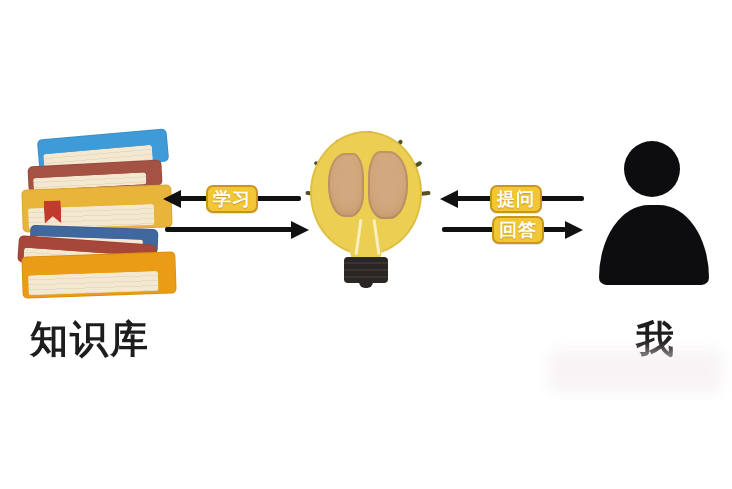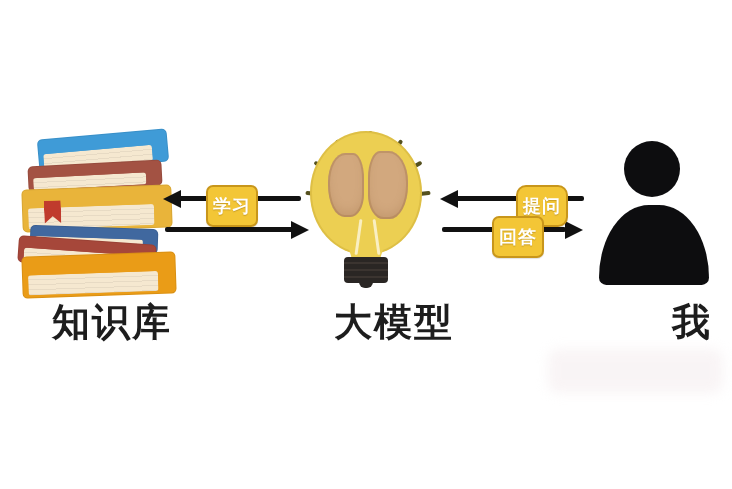--- a/index.html
+++ b/index.html
@@ -3,38 +3,38 @@
 <meta charset="utf-8">
 <style>
   html,body { margin:0; padding:0; background:#fff; }
   .stage {
     position:relative; width:732px; height:489px; background:#ffffff;
     overflow:hidden; font-family:"Liberation Sans", sans-serif;
   }
 
   
   .node-label {
-    position:absolute; text-align:right; font-size:38px; font-weight:bold;
-    color:#1d1d1d; letter-spacing:2px; line-height:1.1;
+    position:absolute; text-align:center; font-size:38px; font-weight:bold;
+    color:#1d1d1d; letter-spacing:2px; line-height:1.1;margin-top:17px;
   }
   .label-kb    { left:8px;   top:302px; width:164px; }
   .label-model { left:288px; top:302px; width:166px; }
   .label-me    { left:600px; top:302px; width:112px; }
 
   
   .arrow-line { position:absolute; height:5px; background:#111111; border-radius:2px; z-index:8; }
   .arrow-head { position:absolute; width:0; height:0; z-index:8; }
   .arrow-head.west { border-top:9px solid transparent; border-bottom:9px solid transparent; border-right:18px solid #111111; }
   .arrow-head.east { border-top:9px solid transparent; border-bottom:9px solid transparent; border-left:18px solid #111111; }
 
   .badge {
     position:absolute; z-index:9;
     background:#f3c636; border:2px solid #c8961b; border-radius:7px;
     color:#ffffff; font-weight:bold; font-size:18px; line-height:1;
-    padding:10px 5px; letter-spacing:1px;
+    padding:3px 5px; letter-spacing:1px;
     text-shadow:0 1px 1px rgba(120,80,0,0.35);
     box-shadow:0 1px 1px rgba(0,0,0,0.12);
   }
 
   
   .books { position:absolute; left:12px; top:130px; width:164px; height:164px; z-index:5; }
   .book { position:absolute; border-radius:5px; box-shadow:inset 0 0 0 1px rgba(0,0,0,0.08); }
   .book .pages {
     position:absolute; left:4%; right:12%; top:45%; bottom:6%;
     background:#f5e8d0; border-radius:3px;
@@ -147,30 +147,29 @@
     <div class="filament fil-l"></div>
     <div class="filament fil-r"></div>
     <div class="hemi hemi-left"></div>
     <div class="hemi hemi-right"></div>
     <div class="socket"></div>
     <div class="socket-tip"></div>
   </div>
 
   <div class="arrow-head west" style="left:440px; top:190px;"></div>
   <div class="arrow-line" style="left:454px; top:196px; width:130px;"></div>
-  <div class="badge" style="left:516px; top:185px;border-radius:10px;">提问</div>
+  <div class="badge" style="left:490px; top:185px;">提问</div>
 
   <div class="arrow-line" style="left:442px; top:227px; width:124px;"></div>
   <div class="arrow-head east" style="left:565px; top:221px;"></div>
   <div class="badge" style="left:492px; top:216px;text-align:right;">回答</div>
 
   <div class="person">
     <div class="head"></div>
     <div class="body"></div>
   </div>
 
   <div class="node-label label-kb">知识库</div>
-  <div class="node-label label-model">大模型</div>
   <div class="node-label label-me">我</div>
 
   <div class="watermark"></div>
 
 </div>
 
 </body></html>

